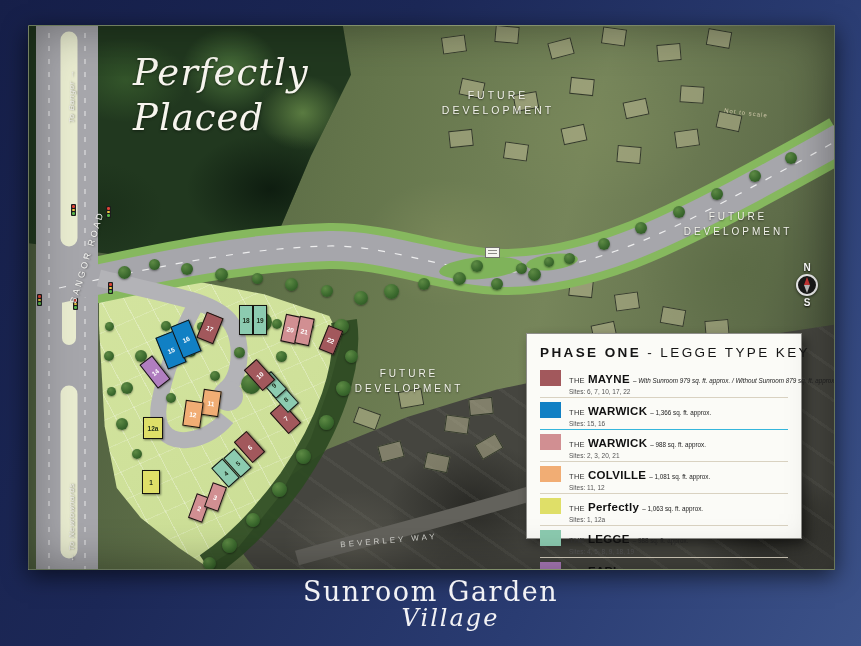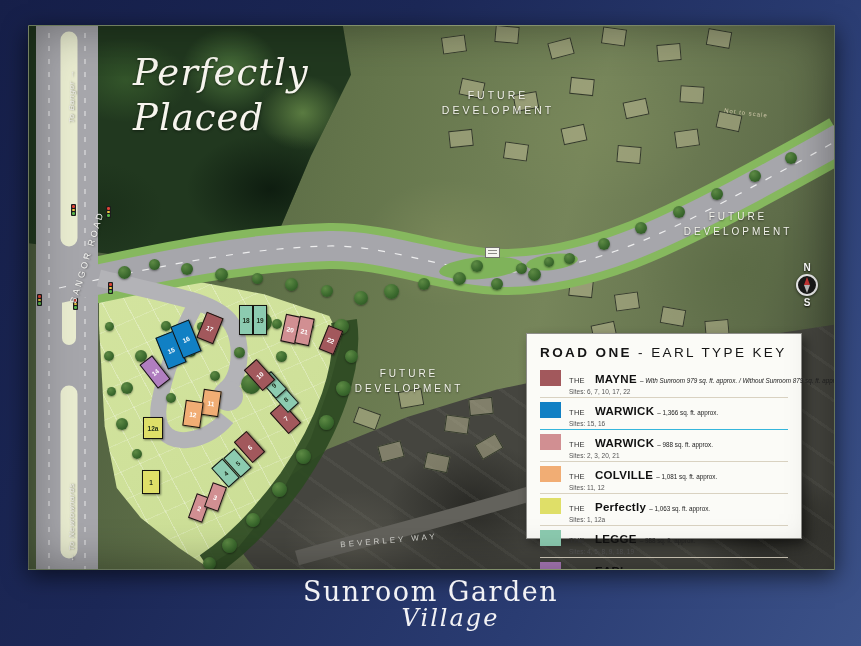--- a/index.html
+++ b/index.html
@@ -109,21 +109,21 @@
   #legend{position:absolute;left:497px;top:307px;width:276px;height:206px;box-sizing:border-box;
     background:#fbfbf7;border:1px solid #8e8e8a;box-shadow:4px 5px 10px rgba(0,0,0,.45);
     padding:11px 13px 8px;}
   #legend-title{font-size:13.5px;letter-spacing:2.4px;color:#151515;white-space:nowrap;}
   #legend-title .b{font-weight:bold;}
   #legend-rows{margin-top:6px;}
   .legend-row{display:flex;gap:8px;align-items:flex-start;padding:3px 0 2px;border-bottom:1px solid #d9d2c1;}
   .legend-row .sw{width:21px;height:16px;flex:none;margin-top:1px;}
   .legend-row .lr-text{flex:1;min-width:0;}
   .lr-line1{white-space:nowrap;}
-  .lr-line1 .the{font-size:7.5px;color:#333;letter-spacing:.3px;margin-right:10px;}
+  .lr-line1 .the{font-size:7.5px;color:#333;letter-spacing:.3px;margin-right:3px;}
   .lr-line1 .hname{font-size:11.5px;font-weight:bold;color:#101010;letter-spacing:.3px;margin-right:3px;text-align:right;}
   .lr-line1 .hdesc{font-size:6.3px;color:#222;}
   .lr-line1 .hdesc.it{font-style:italic;}
   .lr-sites{font-size:6.5px;color:#555;margin-top:1px;}
 
   
   #logo{position:absolute;left:0;right:0;top:576px;text-align:center;color:#f2f2f5;}
   #logo-line1{font:500 27px "DejaVu Serif",serif;letter-spacing:1.5px;}
   #logo-line2{font:italic 24px "DejaVu Serif",serif;letter-spacing:2px;margin-top:-3px;padding-left:40px;}
 </style>
@@ -324,21 +324,21 @@
     <div class="letter">N</div>
     <div id="compass-rose">
         <i class="n"></i>
         <i class="s"></i>
       </div>
     <div class="letter">S</div>
   </div>
 
   <div id="legend">
     <div id="legend-title">
-      <span class="b">ROAD ONE</span><span> - EARL TYPE KEY</span>
+      <span class="b">PHASE ONE</span><span> - LEGGE TYPE KEY</span>
     </div>
     <div id="legend-rows">
         <div class="legend-row" style="border-bottom-color: rgb(217, 210, 193);">
           <span class="sw" style="background: rgb(162, 88, 92);"></span>
           <div class="lr-text">
             <div class="lr-line1"><span class="the">THE</span><span class="hname">MAYNE</span><span class="hdesc it">– With Sunroom 979 sq. ft. approx. / Without Sunroom 879 sq. ft. approx.</span></div>
             <div class="lr-sites">Sites: 6, 7, 10, 17, 22</div>
           </div>
         </div>
         <div class="legend-row" style="border-bottom-color: rgb(53, 182, 220);">

